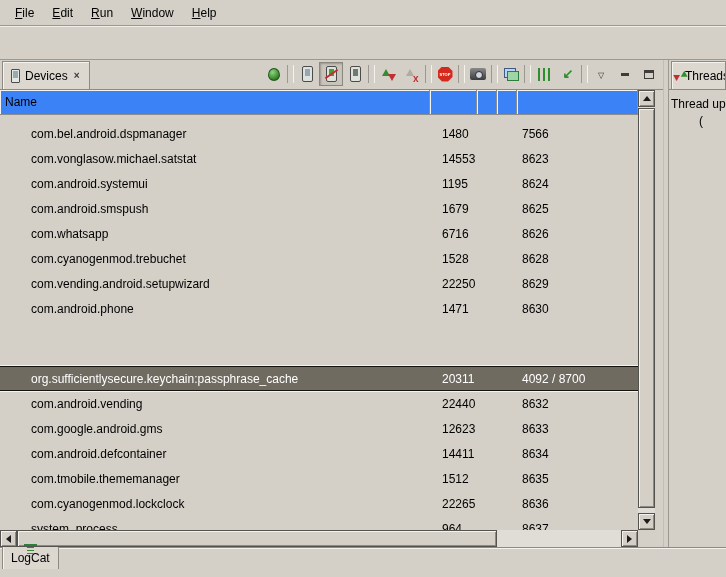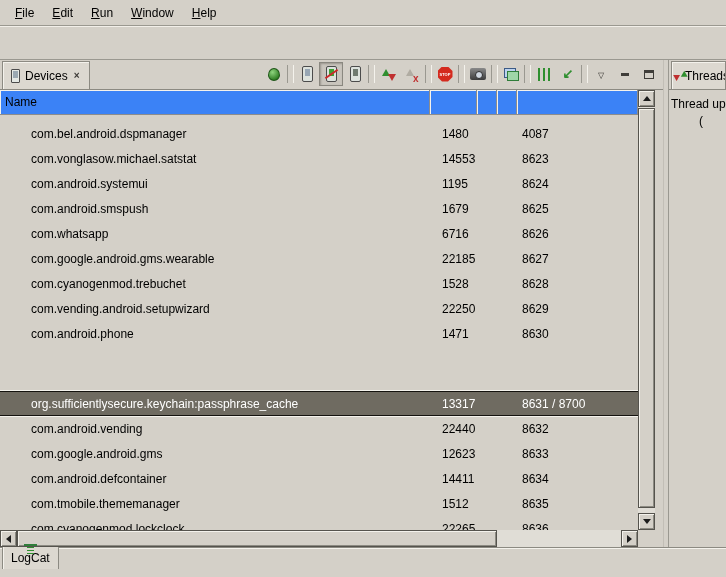--- a/index.html
+++ b/index.html
@@ -224,21 +224,21 @@
           <div class="th c3"></div>
           <div class="th c4"></div>
           <div class="th c5"></div>
         </div>
         <div class="tbody" id="tbody">
             <div class="row">
               <div class="cell name">com.bel.android.dspmanager</div>
               <div class="cell c2">1480</div>
               <div class="cell c3"></div>
               <div class="cell c4"></div>
-              <div class="cell c5">4087</div>
+              <div class="cell c5">7566</div>
             </div>
             <div class="row">
               <div class="cell name">com.vonglasow.michael.satstat</div>
               <div class="cell c2">14553</div>
               <div class="cell c3"></div>
               <div class="cell c4"></div>
               <div class="cell c5">8623</div>
             </div>
             <div class="row">
               <div class="cell name">com.android.systemui</div>
@@ -255,27 +255,20 @@
               <div class="cell c5">8625</div>
             </div>
             <div class="row">
               <div class="cell name">com.whatsapp</div>
               <div class="cell c2">6716</div>
               <div class="cell c3"></div>
               <div class="cell c4"></div>
               <div class="cell c5">8626</div>
             </div>
             <div class="row">
-              <div class="cell name">com.google.android.gms.wearable</div>
-              <div class="cell c2">22185</div>
-              <div class="cell c3"></div>
-              <div class="cell c4"></div>
-              <div class="cell c5">8627</div>
-            </div>
-            <div class="row">
               <div class="cell name">com.cyanogenmod.trebuchet</div>
               <div class="cell c2">1528</div>
               <div class="cell c3"></div>
               <div class="cell c4"></div>
               <div class="cell c5">8628</div>
             </div>
             <div class="row">
               <div class="cell name">com.vending.android.setupwizard</div>
               <div class="cell c2">22250</div>
               <div class="cell c3"></div>
@@ -284,24 +277,24 @@
             </div>
             <div class="row">
               <div class="cell name">com.android.phone</div>
               <div class="cell c2">1471</div>
               <div class="cell c3"></div>
               <div class="cell c4"></div>
               <div class="cell c5">8630</div>
             </div>
             <div class="row sel">
               <div class="cell name">org.sufficientlysecure.keychain:passphrase_cache</div>
-              <div class="cell c2">13317</div>
-              <div class="cell c3"></div>
-              <div class="cell c4"></div>
-              <div class="cell c5">8631 / 8700</div>
+              <div class="cell c2">20311</div>
+              <div class="cell c3"></div>
+              <div class="cell c4"></div>
+              <div class="cell c5">4092 / 8700</div>
             </div>
             <div class="row">
               <div class="cell name">com.android.vending</div>
               <div class="cell c2">22440</div>
               <div class="cell c3"></div>
               <div class="cell c4"></div>
               <div class="cell c5">8632</div>
             </div>
             <div class="row">
               <div class="cell name">com.google.android.gms</div>

